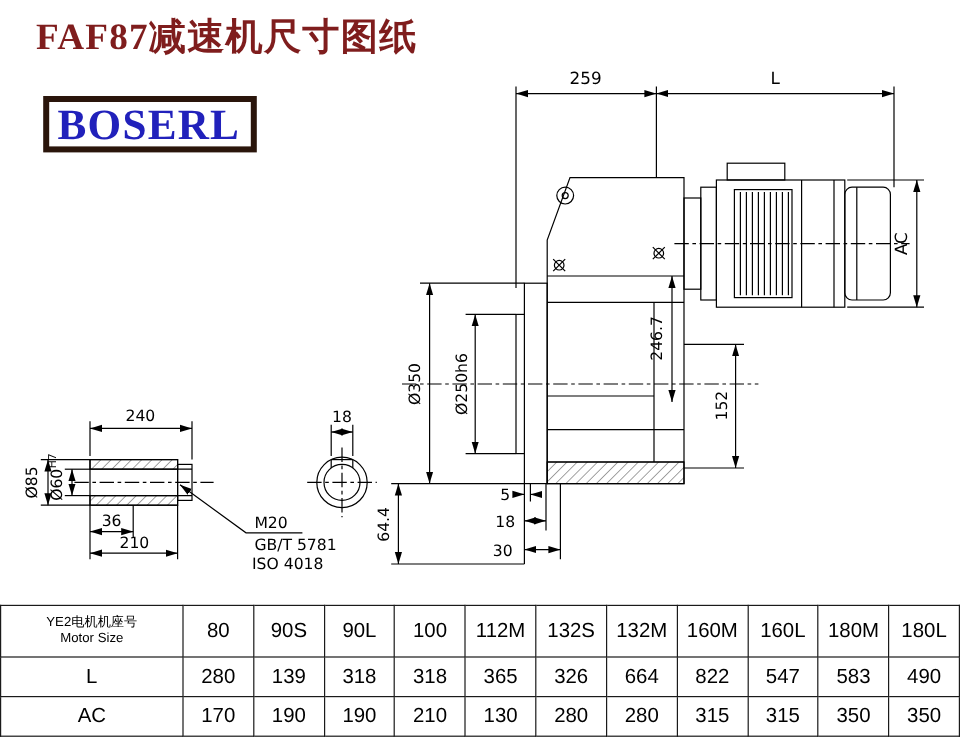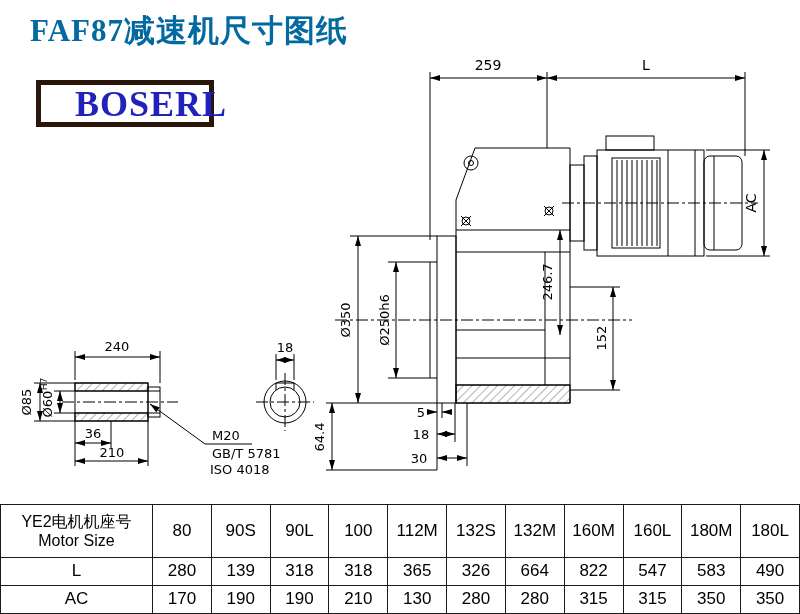--- a/index.html
+++ b/index.html
@@ -13,32 +13,32 @@
   .logo span { font-family:"Liberation Serif", serif; font-size:36px; font-weight:bold;
                color:#2121bb; letter-spacing:1px; line-height:1; }
   svg.drawing { position:absolute; left:0; top:0; }
   svg text { font-family:"DejaVu Sans", sans-serif; font-size:13px; fill:#000; }
   svg text.big { font-size:14px; }
   svg text.small { font-size:9px; }
   table.sizes { position:absolute; left:0; top:504px; width:800px; height:110px;
                 border-collapse:collapse; table-layout:fixed; background:#fff; }
   .sizes th, .sizes td { border:1px solid #1a1a1a; text-align:center; vertical-align:middle;
                          font-weight:normal; font-size:17px; color:#000; padding:0; white-space:pre-line; }
-  .sizes .corner { font-size:16px; line-height:1.2; }
+  .sizes .corner { font-size:11px; line-height:1.2; }
   col.c0 { width:152px; }
 </style>
 </head>
 <body>
 
 <div class="page">
 
-  <div class="title" style="color: #0369a1;">FAF87减速机尺寸图纸</div>
+  <div class="title" style="color: #7f1d1d;">FAF87减速机尺寸图纸</div>
 
   <div class="logo" style="border-color: rgb(42, 21, 11);">
-    <span style="color: rgb(33, 33, 187); margin-left: 27px;">BOSERL</span>
+    <span style="color: rgb(33, 33, 187);">BOSERL</span>
   </div>
 
   <svg class="drawing" width="800" height="614" viewBox="0 0 800 614" xmlns="http://www.w3.org/2000/svg">
     <defs>
       <marker id="arr" viewBox="0 0 10 7" refX="10" refY="3.5" markerWidth="10" markerHeight="7" orient="auto-start-reverse">
         <path d="M0,0.5 L10,3.5 L0,6.5 Z" fill="#000"></path>
       </marker>
       <pattern id="hatch" width="6" height="6" patternUnits="userSpaceOnUse" patternTransform="rotate(45)">
         <line x1="0" y1="0" x2="0" y2="6" stroke="#000" stroke-width="0.6"></line>
       </pattern>

